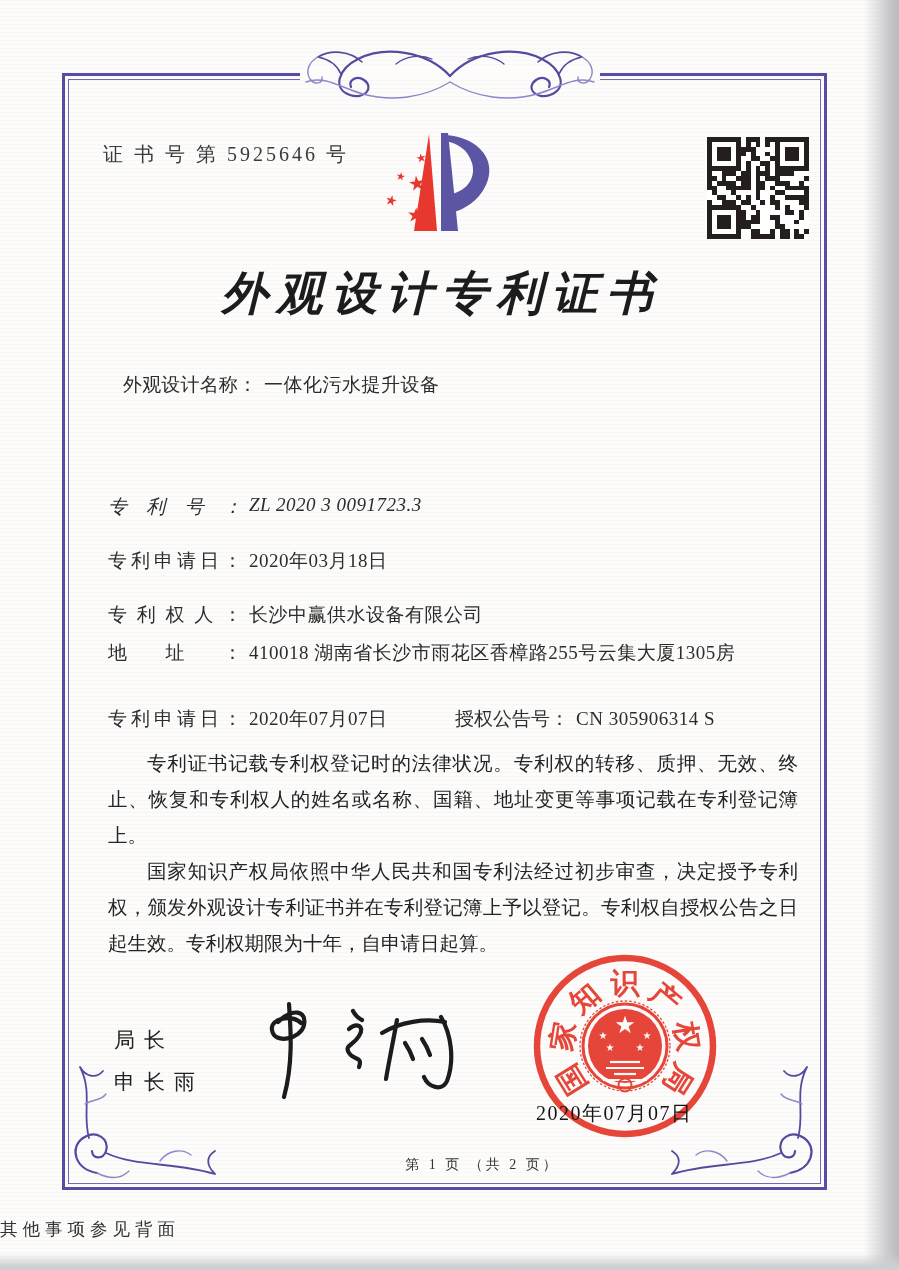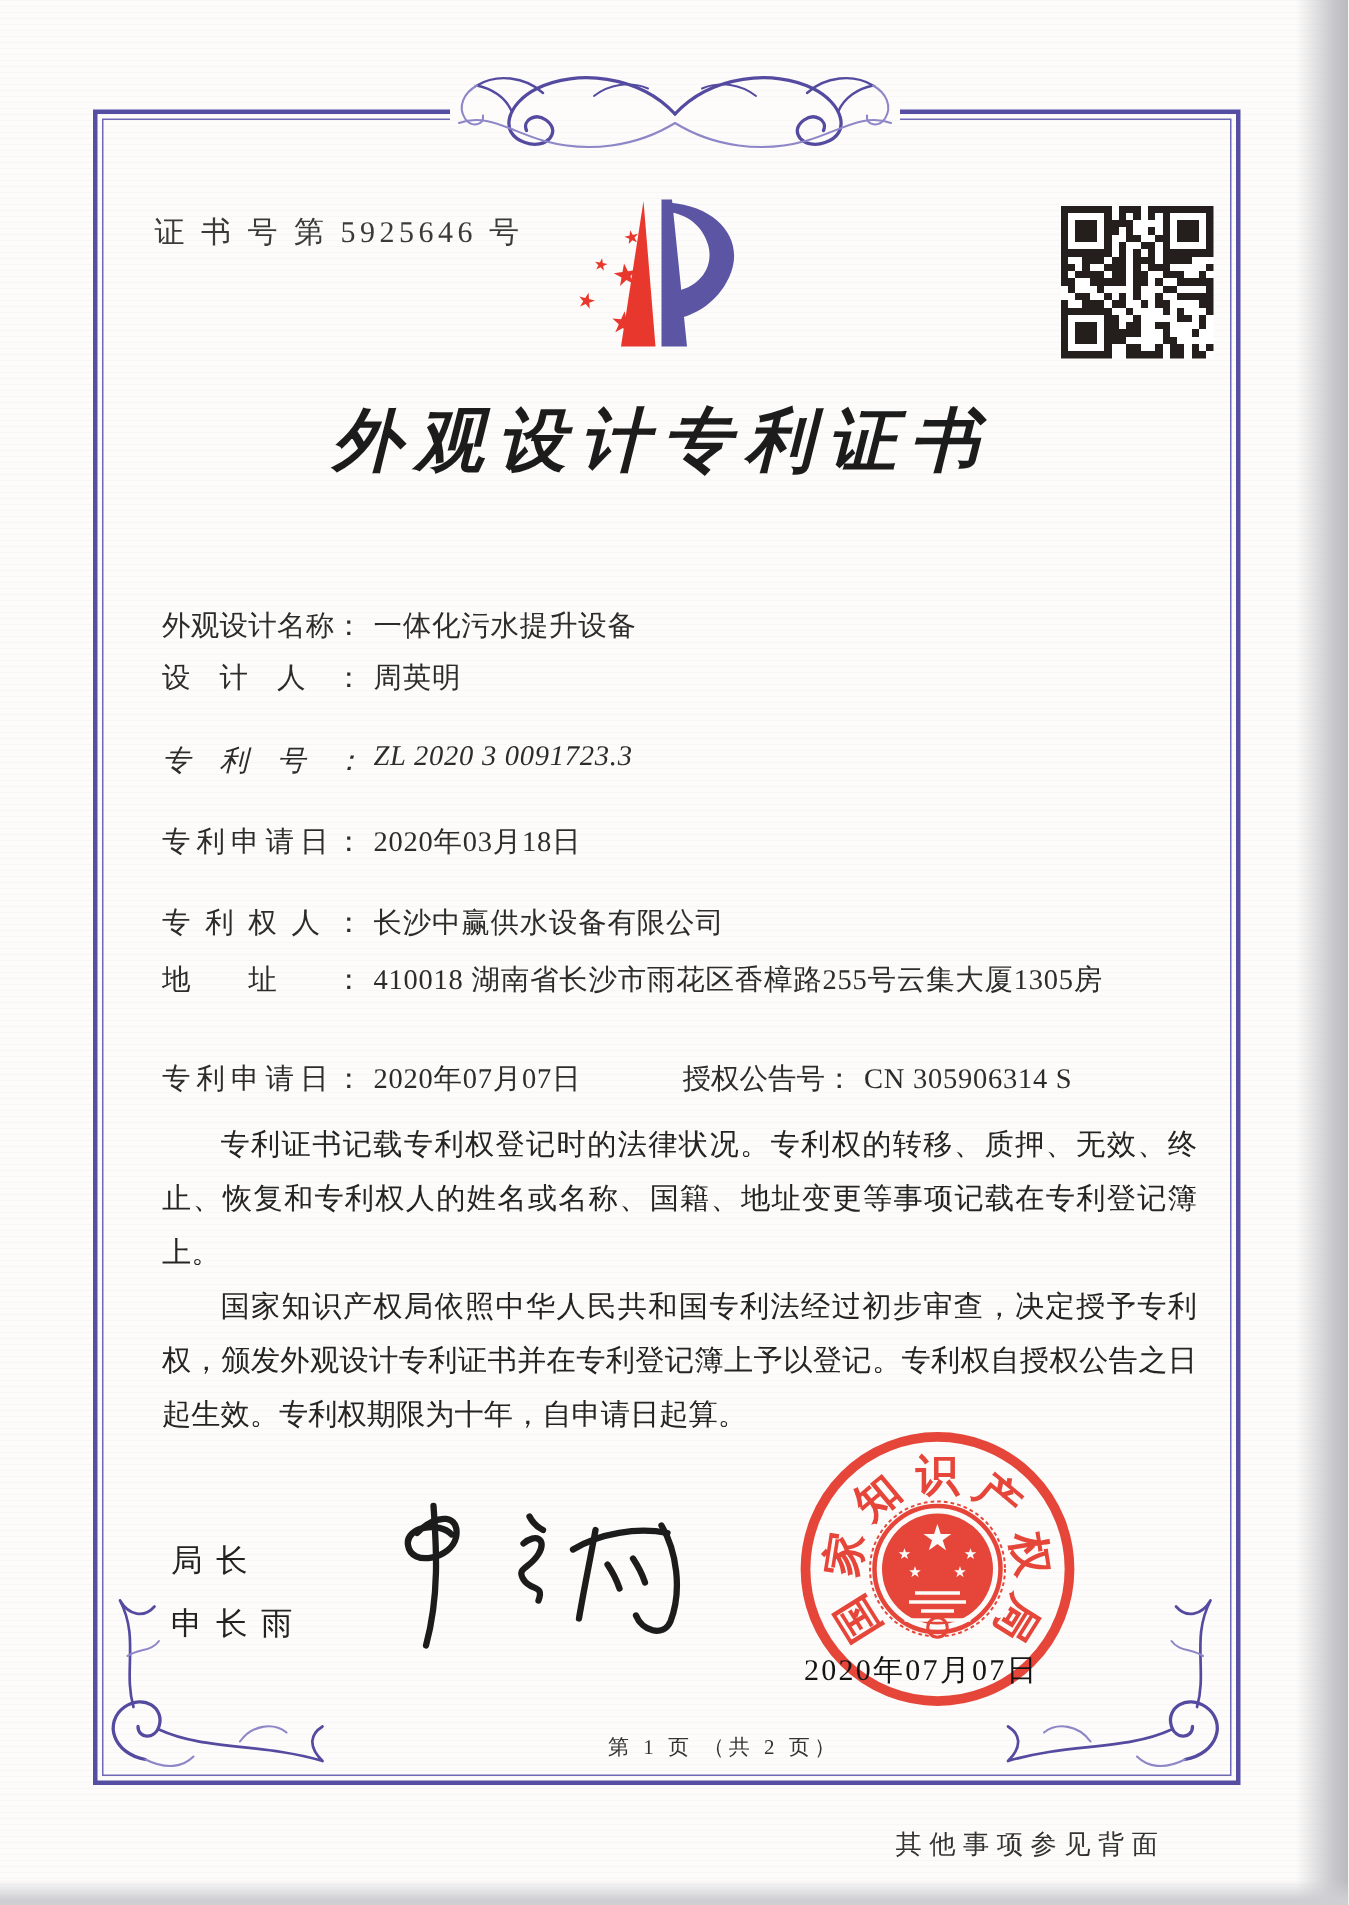--- a/index.html
+++ b/index.html
@@ -35,21 +35,21 @@
   
   #director-title{left:114px;top:1026px;font-size:21px;letter-spacing:9px;color:#222;}
   #director-name{left:114px;top:1068px;font-size:21px;letter-spacing:9px;color:#222;}
   #signature{left:248px;top:998px;}
   
   #seal{left:530px;top:951px;opacity:0.93;}
   .seal-char{font-family:"Liberation Serif","DejaVu Serif",serif;font-weight:700;font-size:29px;}
   #seal-date{left:536px;top:1100px;width:200px;font-size:20px;letter-spacing:1.5px;color:#141414;z-index:3;}
   
   #page-indicator{left:62px;top:1156px;width:841px;text-align:center;font-size:14px;letter-spacing:3px;color:#333;}
-  #back-note{left:0;top:1217px;width:777px;text-align:right;font-size:17.5px;letter-spacing:5px;color:#333;}
+  #back-note{left:0;top:1217px;width:777px;text-align:left;font-size:17.5px;letter-spacing:5px;color:#333;}
   
   .orn{stroke:#544ba0;fill:none;stroke-linecap:round;}
   .orn2{stroke:#8d87c8;fill:none;stroke-linecap:round;}
 </style>
 </head>
 <body>
 
 <div id="paper">
 
   <div id="frame" class="abs">
@@ -108,25 +108,22 @@
     <text x="15" y="77" font-size="14" fill="#e8372c" text-anchor="middle" transform="rotate(14 15 77)">★</text>
     <text x="40" y="94" font-size="20" fill="#e8372c" text-anchor="middle" transform="rotate(6 40 94)">★</text>
   </svg>
 
   <svg id="qr" class="abs" width="102" height="102" viewBox="0 0 21 21" style="shape-rendering:crispEdges;background:#ffffff;">
       <path d="M0 0h1v1h-1zM1 0h1v1h-1zM2 0h1v1h-1zM3 0h1v1h-1zM4 0h1v1h-1zM5 0h1v1h-1zM6 0h1v1h-1zM8 0h1v1h-1zM9 0h1v1h-1zM10 0h1v1h-1zM12 0h1v1h-1zM13 0h1v1h-1zM14 0h1v1h-1zM15 0h1v1h-1zM16 0h1v1h-1zM17 0h1v1h-1zM18 0h1v1h-1zM19 0h1v1h-1zM20 0h1v1h-1zM0 1h1v1h-1zM6 1h1v1h-1zM8 1h1v1h-1zM10 1h1v1h-1zM12 1h1v1h-1zM14 1h1v1h-1zM20 1h1v1h-1zM0 2h1v1h-1zM2 2h1v1h-1zM3 2h1v1h-1zM4 2h1v1h-1zM6 2h1v1h-1zM7 2h1v1h-1zM8 2h1v1h-1zM9 2h1v1h-1zM14 2h1v1h-1zM16 2h1v1h-1zM17 2h1v1h-1zM18 2h1v1h-1zM20 2h1v1h-1zM0 3h1v1h-1zM2 3h1v1h-1zM3 3h1v1h-1zM4 3h1v1h-1zM6 3h1v1h-1zM7 3h1v1h-1zM9 3h1v1h-1zM12 3h1v1h-1zM14 3h1v1h-1zM16 3h1v1h-1zM17 3h1v1h-1zM18 3h1v1h-1zM20 3h1v1h-1zM0 4h1v1h-1zM2 4h1v1h-1zM3 4h1v1h-1zM4 4h1v1h-1zM6 4h1v1h-1zM9 4h1v1h-1zM10 4h1v1h-1zM13 4h1v1h-1zM14 4h1v1h-1zM16 4h1v1h-1zM17 4h1v1h-1zM18 4h1v1h-1zM20 4h1v1h-1zM0 5h1v1h-1zM6 5h1v1h-1zM8 5h1v1h-1zM11 5h1v1h-1zM12 5h1v1h-1zM14 5h1v1h-1zM20 5h1v1h-1zM0 6h1v1h-1zM1 6h1v1h-1zM2 6h1v1h-1zM3 6h1v1h-1zM4 6h1v1h-1zM5 6h1v1h-1zM6 6h1v1h-1zM8 6h1v1h-1zM10 6h1v1h-1zM12 6h1v1h-1zM14 6h1v1h-1zM15 6h1v1h-1zM16 6h1v1h-1zM17 6h1v1h-1zM18 6h1v1h-1zM19 6h1v1h-1zM20 6h1v1h-1zM0 7h1v1h-1zM3 7h1v1h-1zM4 7h1v1h-1zM5 7h1v1h-1zM7 7h1v1h-1zM8 7h1v1h-1zM10 7h1v1h-1zM11 7h1v1h-1zM12 7h1v1h-1zM14 7h1v1h-1zM15 7h1v1h-1zM16 7h1v1h-1zM17 7h1v1h-1zM0 8h1v1h-1zM1 8h1v1h-1zM3 8h1v1h-1zM6 8h1v1h-1zM7 8h1v1h-1zM8 8h1v1h-1zM10 8h1v1h-1zM12 8h1v1h-1zM13 8h1v1h-1zM14 8h1v1h-1zM20 8h1v1h-1zM0 9h1v1h-1zM2 9h1v1h-1zM3 9h1v1h-1zM4 9h1v1h-1zM5 9h1v1h-1zM7 9h1v1h-1zM8 9h1v1h-1zM10 9h1v1h-1zM11 9h1v1h-1zM14 9h1v1h-1zM15 9h1v1h-1zM16 9h1v1h-1zM19 9h1v1h-1zM0 10h1v1h-1zM1 10h1v1h-1zM4 10h1v1h-1zM5 10h1v1h-1zM6 10h1v1h-1zM7 10h1v1h-1zM8 10h1v1h-1zM10 10h1v1h-1zM11 10h1v1h-1zM13 10h1v1h-1zM16 10h1v1h-1zM17 10h1v1h-1zM18 10h1v1h-1zM19 10h1v1h-1zM20 10h1v1h-1zM1 11h1v1h-1zM5 11h1v1h-1zM10 11h1v1h-1zM14 11h1v1h-1zM15 11h1v1h-1zM20 11h1v1h-1zM2 12h1v1h-1zM3 12h1v1h-1zM6 12h1v1h-1zM8 12h1v1h-1zM10 12h1v1h-1zM13 12h1v1h-1zM16 12h1v1h-1zM17 12h1v1h-1zM18 12h1v1h-1zM19 12h1v1h-1zM20 12h1v1h-1zM0 13h1v1h-1zM3 13h1v1h-1zM4 13h1v1h-1zM5 13h1v1h-1zM7 13h1v1h-1zM8 13h1v1h-1zM11 13h1v1h-1zM13 13h1v1h-1zM14 13h1v1h-1zM19 13h1v1h-1zM20 13h1v1h-1zM0 14h1v1h-1zM1 14h1v1h-1zM2 14h1v1h-1zM3 14h1v1h-1zM4 14h1v1h-1zM5 14h1v1h-1zM6 14h1v1h-1zM9 14h1v1h-1zM14 14h1v1h-1zM16 14h1v1h-1zM20 14h1v1h-1zM0 15h1v1h-1zM6 15h1v1h-1zM7 15h1v1h-1zM10 15h1v1h-1zM16 15h1v1h-1zM17 15h1v1h-1zM19 15h1v1h-1zM0 16h1v1h-1zM2 16h1v1h-1zM3 16h1v1h-1zM4 16h1v1h-1zM6 16h1v1h-1zM7 16h1v1h-1zM9 16h1v1h-1zM10 16h1v1h-1zM13 16h1v1h-1zM14 16h1v1h-1zM19 16h1v1h-1zM0 17h1v1h-1zM2 17h1v1h-1zM3 17h1v1h-1zM4 17h1v1h-1zM6 17h1v1h-1zM7 17h1v1h-1zM8 17h1v1h-1zM9 17h1v1h-1zM10 17h1v1h-1zM14 17h1v1h-1zM18 17h1v1h-1zM0 18h1v1h-1zM2 18h1v1h-1zM3 18h1v1h-1zM4 18h1v1h-1zM6 18h1v1h-1zM7 18h1v1h-1zM8 18h1v1h-1zM14 18h1v1h-1zM15 18h1v1h-1zM0 19h1v1h-1zM6 19h1v1h-1zM9 19h1v1h-1zM10 19h1v1h-1zM13 19h1v1h-1zM15 19h1v1h-1zM16 19h1v1h-1zM18 19h1v1h-1zM20 19h1v1h-1zM0 20h1v1h-1zM1 20h1v1h-1zM2 20h1v1h-1zM3 20h1v1h-1zM4 20h1v1h-1zM5 20h1v1h-1zM6 20h1v1h-1zM9 20h1v1h-1zM10 20h1v1h-1zM11 20h1v1h-1zM12 20h1v1h-1zM13 20h1v1h-1zM15 20h1v1h-1zM16 20h1v1h-1zM18 20h1v1h-1zM19 20h1v1h-1z" fill="#241f1c"></path>
     </svg>
 
   <div id="title" class="abs">外观设计专利证书</div>
 
-  <div class="field-row abs" style="top:404px;">
+  <div class="field-row abs" style="top:372px;margin-left:15px;">
     <span class="flabel">外观设计名称：</span><span class="fvalue">一体化污水提升设备</span>
-  </div>
-  <div class="field-row abs" style="top:439px;">
-    <span class="flabel">设计人：</span><span class="fvalue">周英明</span>
   </div>
   <div class="field-row abs" style="top:494px;font-style:italic;">
     <span class="flabel">专利号：</span><span class="fvalue">ZL 2020 3 0091723.3</span>
   </div>
   <div class="field-row abs" style="top:548px;">
     <span class="flabel">专利申请日：</span><span class="fvalue">2020年03月18日</span>
   </div>
   <div class="field-row abs" style="top:602px;">
     <span class="flabel">专利权人：</span><span class="fvalue">长沙中赢供水设备有限公司</span>
   </div>

